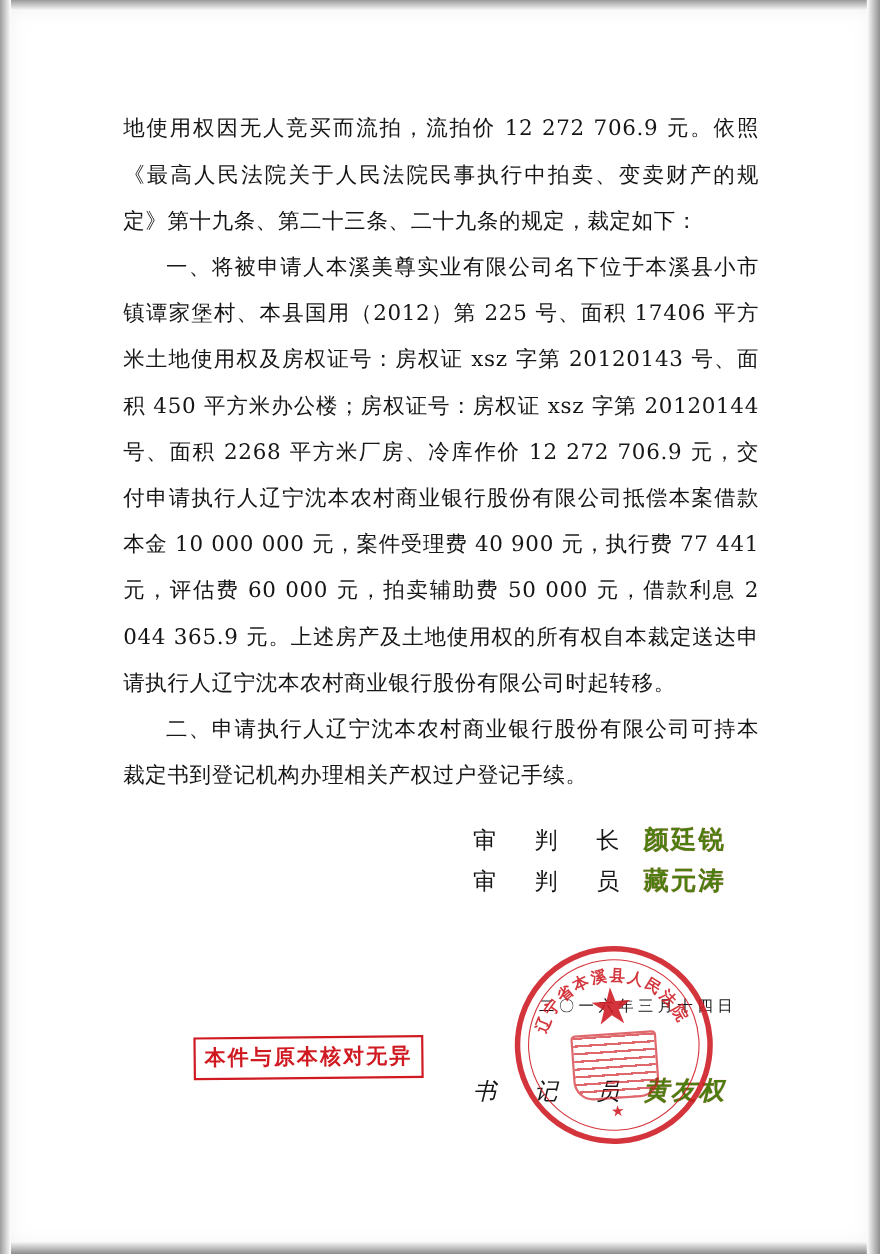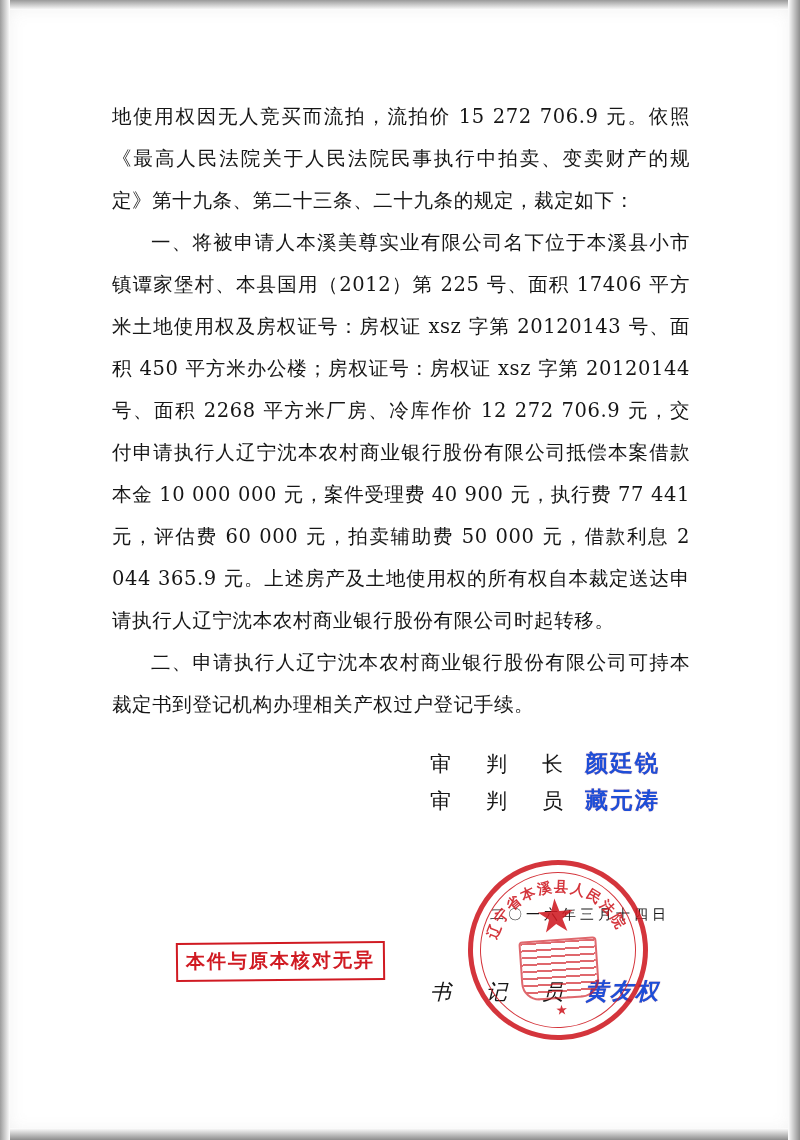--- a/index.html
+++ b/index.html
@@ -79,21 +79,21 @@
   .sig-label {
     display: inline-block;
     font-size: 21px;
     color: #161616;
     letter-spacing: 7px;
     vertical-align: baseline;
   }
   .sig-name {
     display: inline-block;
     font-size: 23px;
-    color: #1d4ed8;
+    color: #4d7c0f;
     font-weight: bold;
     letter-spacing: 2px;
     margin-left: 10px;
     font-family: "DejaVu Serif", "Liberation Serif", serif;
     text-shadow: 0 0 1px rgba(192,17,27,0.45);
   }
   .sig-row.clerk {
     position: absolute;
     left: 0;
     top: 228px;
@@ -196,21 +196,21 @@
 </head>
 <body>
 
 <div id="page">
   <div class="scan-edge-top"></div>
   <div class="scan-edge-bottom"></div>
   <div class="scan-edge-left"></div>
   <div class="scan-edge-right"></div>
 
   <div id="doc-body">
-    <p class="para">地使用权因无人竞买而流拍，流拍价 15 272 706.9 元。依照《最高人民法院关于人民法院民事执行中拍卖、变卖财产的规定》第十九条、第二十三条、二十九条的规定，裁定如下：</p>
+    <p class="para">地使用权因无人竞买而流拍，流拍价 12 272 706.9 元。依照《最高人民法院关于人民法院民事执行中拍卖、变卖财产的规定》第十九条、第二十三条、二十九条的规定，裁定如下：</p>
     <p class="para indent">一、将被申请人本溪美尊实业有限公司名下位于本溪县小市镇谭家堡村、本县国用（2012）第 225 号、面积 17406 平方米土地使用权及房权证号：房权证 xsz 字第 20120143 号、面积 450 平方米办公楼；房权证号：房权证 xsz 字第 20120144 号、面积 2268 平方米厂房、冷库作价 12 272 706.9 元，交付申请执行人辽宁沈本农村商业银行股份有限公司抵偿本案借款本金 10 000 000 元，案件受理费 40 900 元，执行费 77 441 元，评估费 60 000 元，拍卖辅助费 50 000 元，借款利息 2 044 365.9 元。上述房产及土地使用权的所有权自本裁定送达申请执行人辽宁沈本农村商业银行股份有限公司时起转移。</p>
     <p class="para indent">二、申请执行人辽宁沈本农村商业银行股份有限公司可持本裁定书到登记机构办理相关产权过户登记手续。</p>
   </div>
 
   <div id="signature-block">
     <div class="sig-row">
       <span class="sig-label">审　判　长</span>
       <span class="sig-name">颜廷锐</span>
     </div>
     <div class="sig-row">

